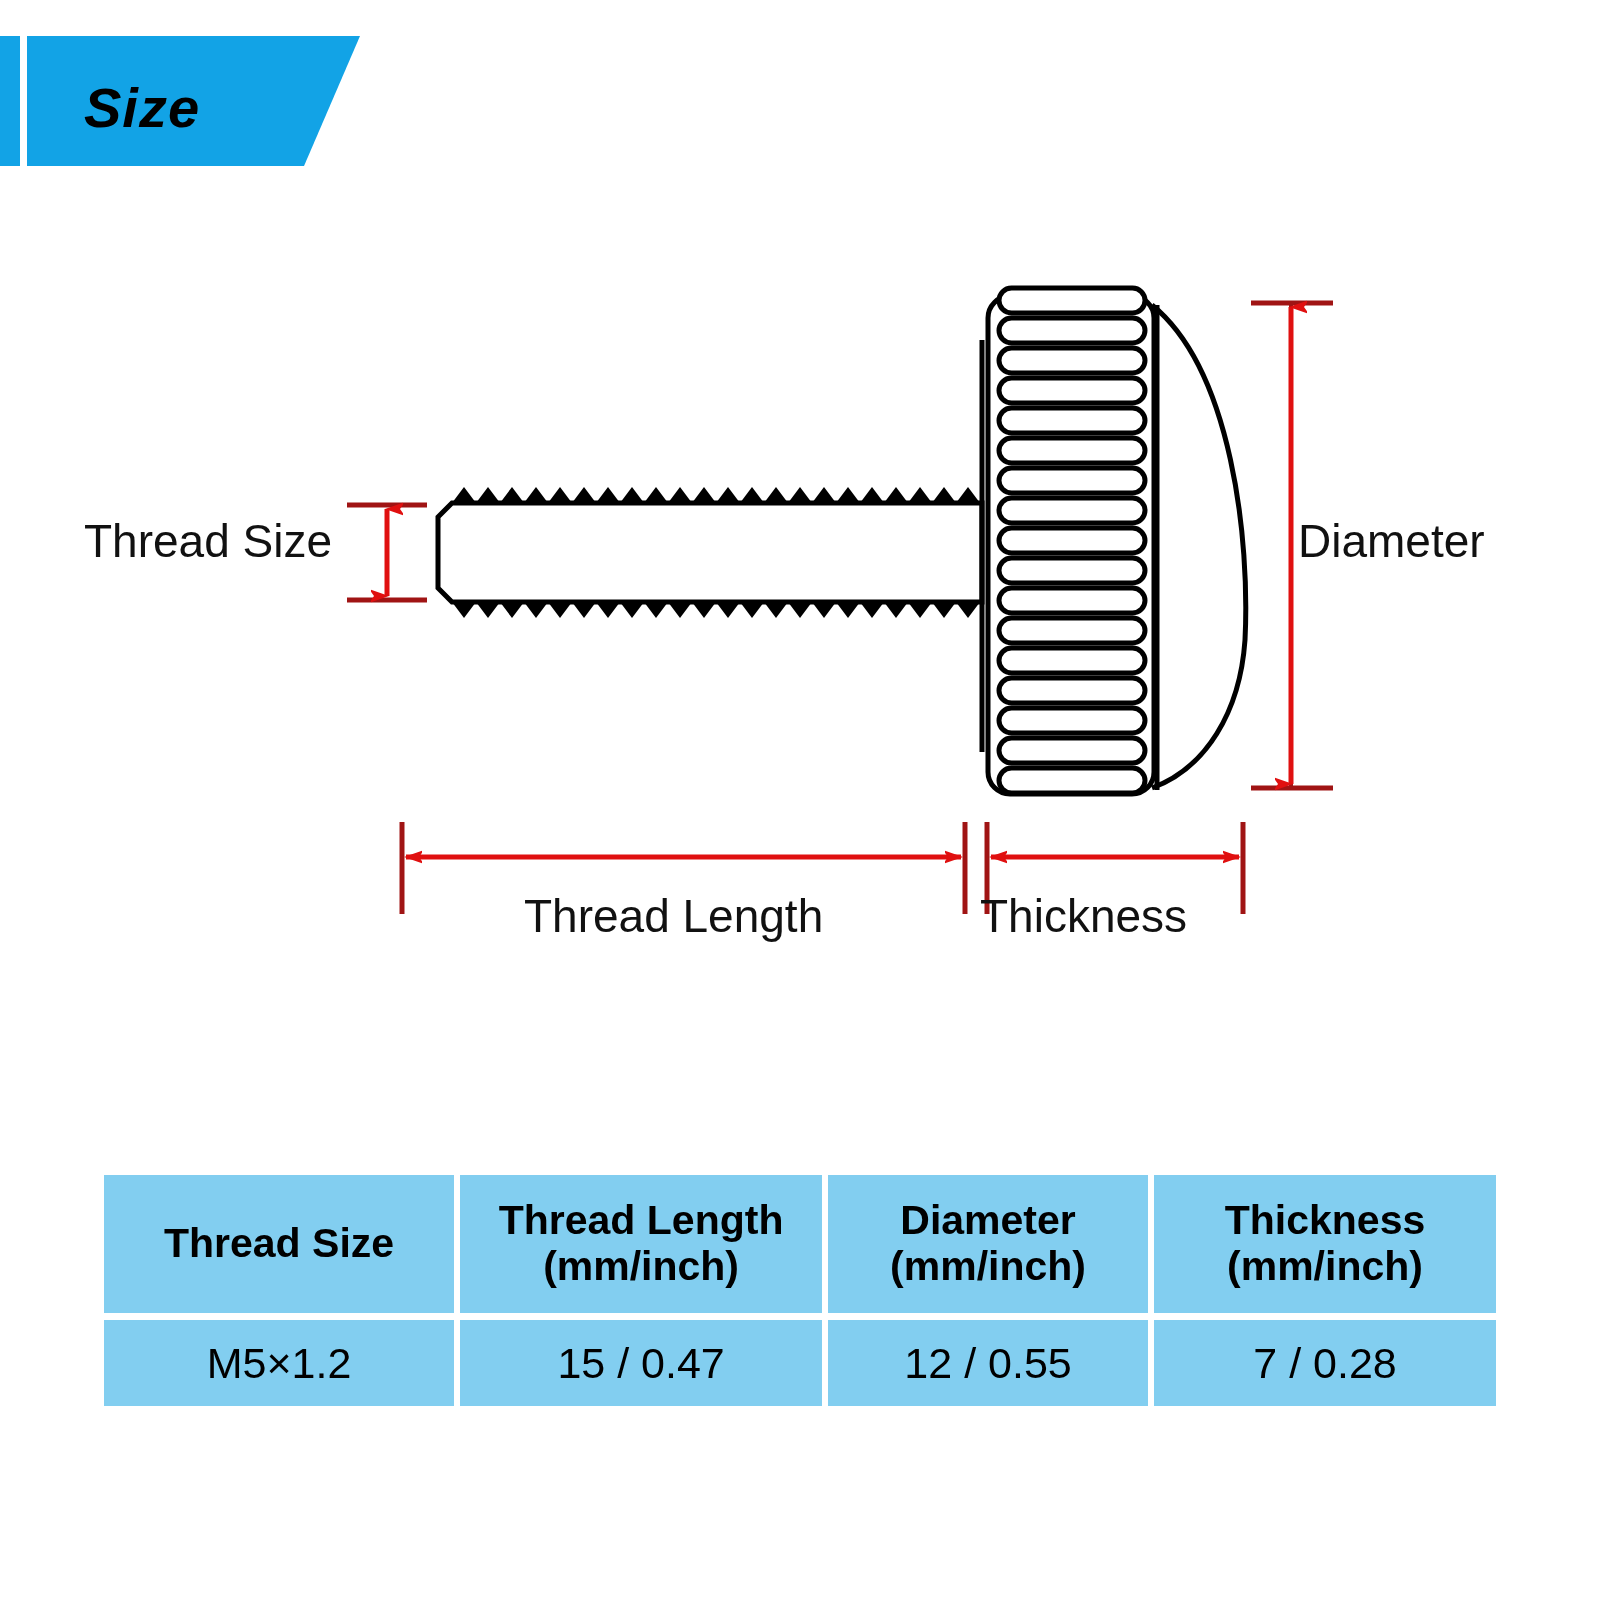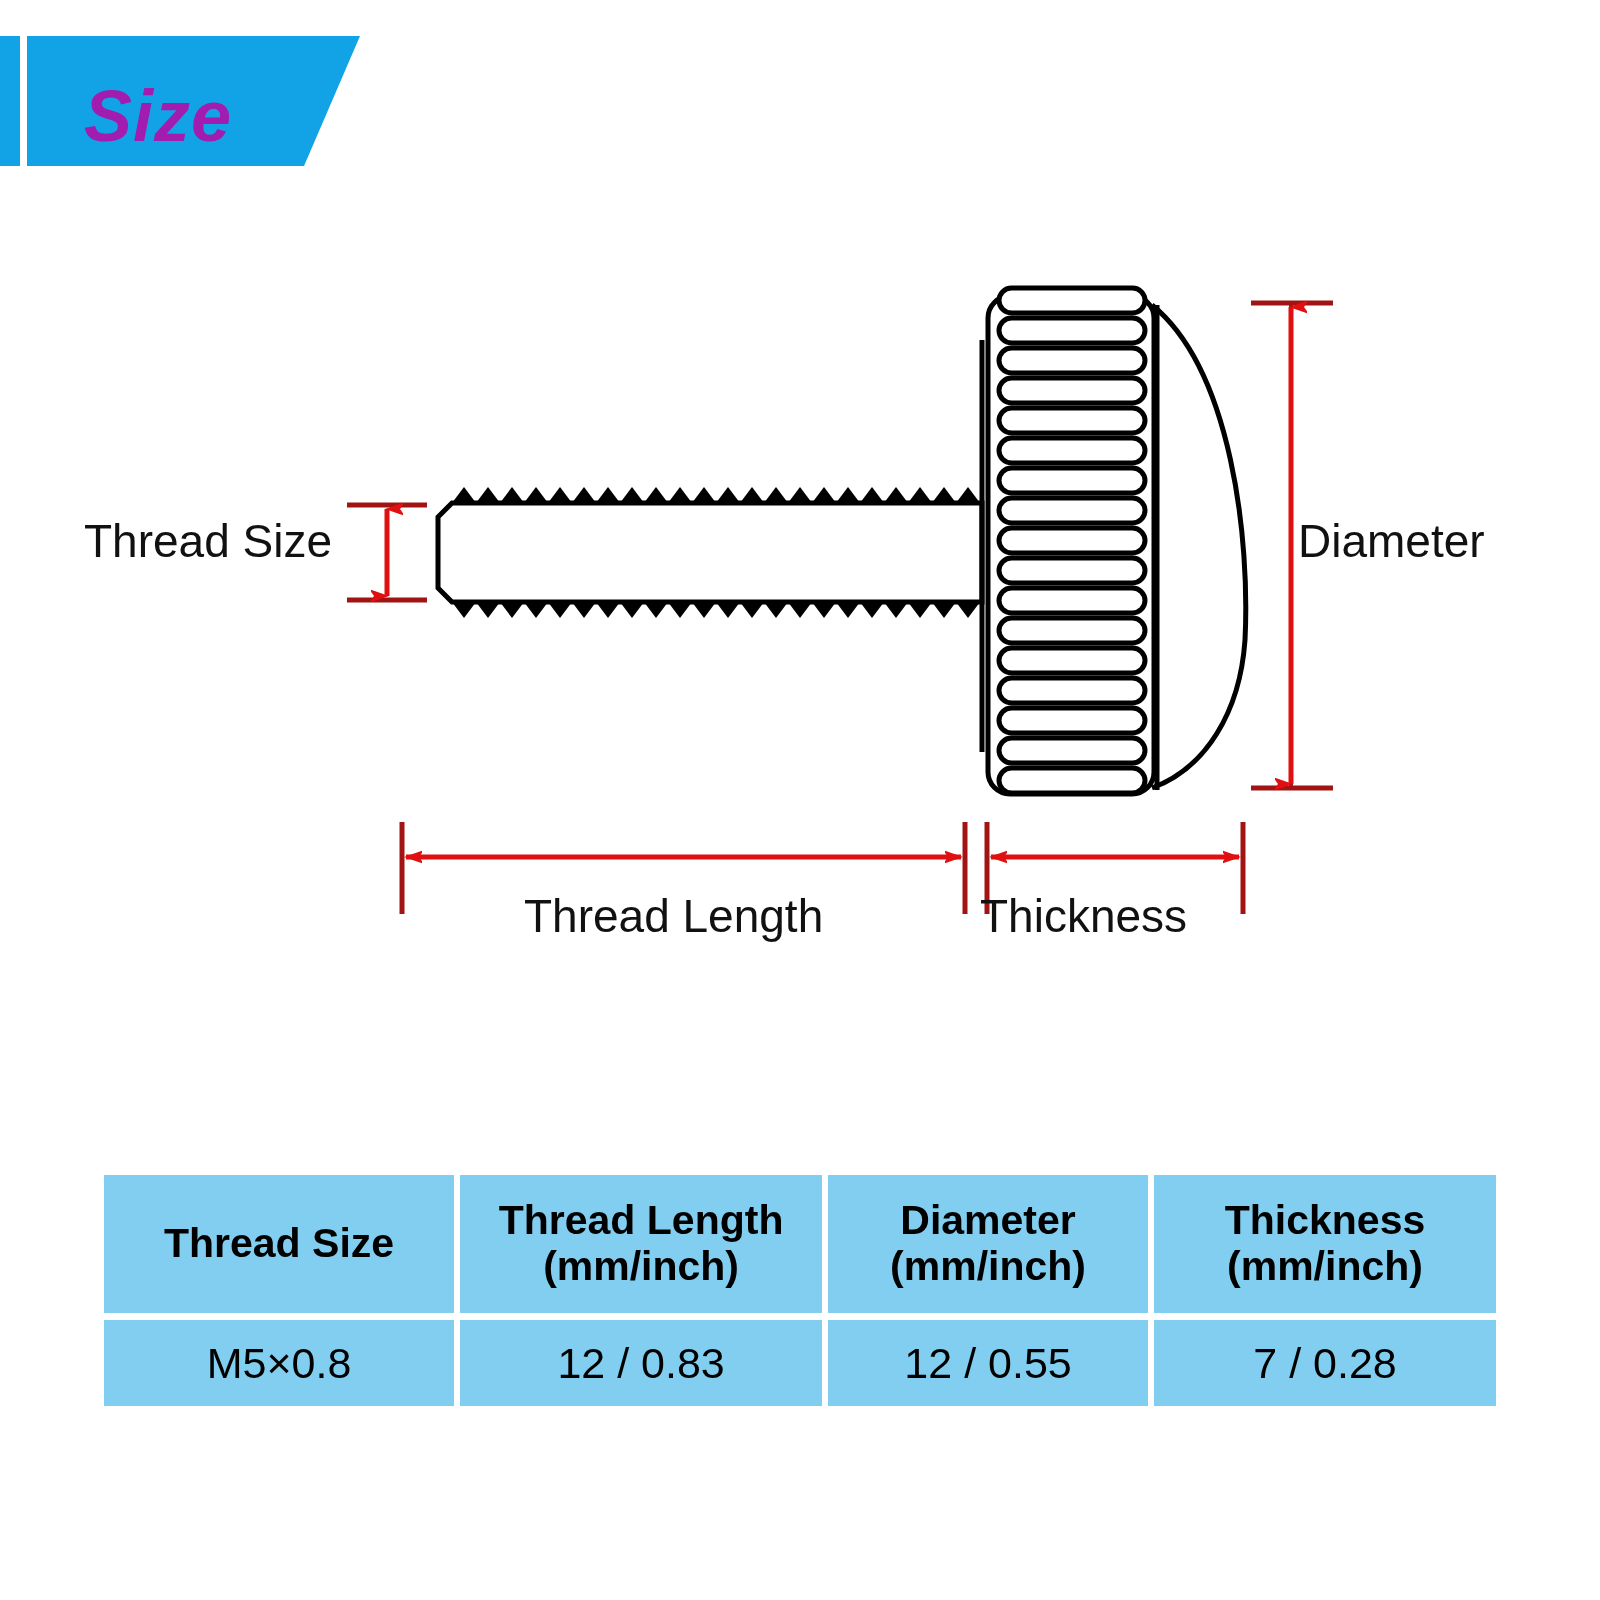--- a/index.html
+++ b/index.html
@@ -21,24 +21,24 @@
     left: 0;
     top: 36px;
     width: 360px;
     height: 130px;
   }
   #size-banner svg { display: block; }
   .banner-text {
     position: absolute;
     left: 84px;
     top: 44px;
-    font-size: 72px;
+    font-size: 56px;
     font-weight: bold;
     font-style: italic;
-    color: #a21caf;
+    color: #000000;
     line-height: 1;
     letter-spacing: 1px;
     white-space: nowrap;
   }
 
   
   #drawing {
     position: absolute;
     left: 0;
     top: 0;
@@ -226,19 +226,19 @@
         <span class="hdr-line2">(mm/inch)</span>
       </td>
       <td>
         <span>Thickness</span>
         <span class="hdr-line2">(mm/inch)</span>
       </td>
     </tr>
   </thead>
   <tbody>
     <tr>
-      <td>M5×0.8</td>
-      <td>12 / 0.83</td>
+      <td>M5×1.2</td>
+      <td>15 / 0.47</td>
       <td>12 / 0.55</td>
       <td>7 / 0.28</td>
     </tr>
   </tbody>
 </table>
 
 </body></html>

